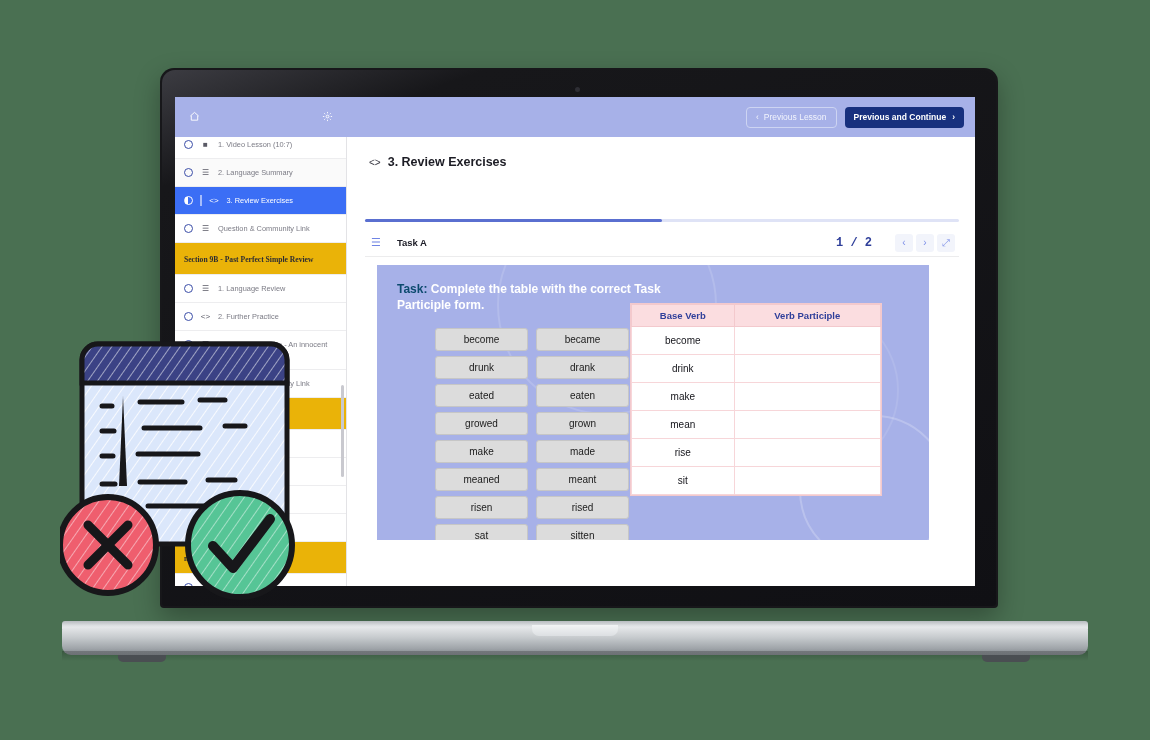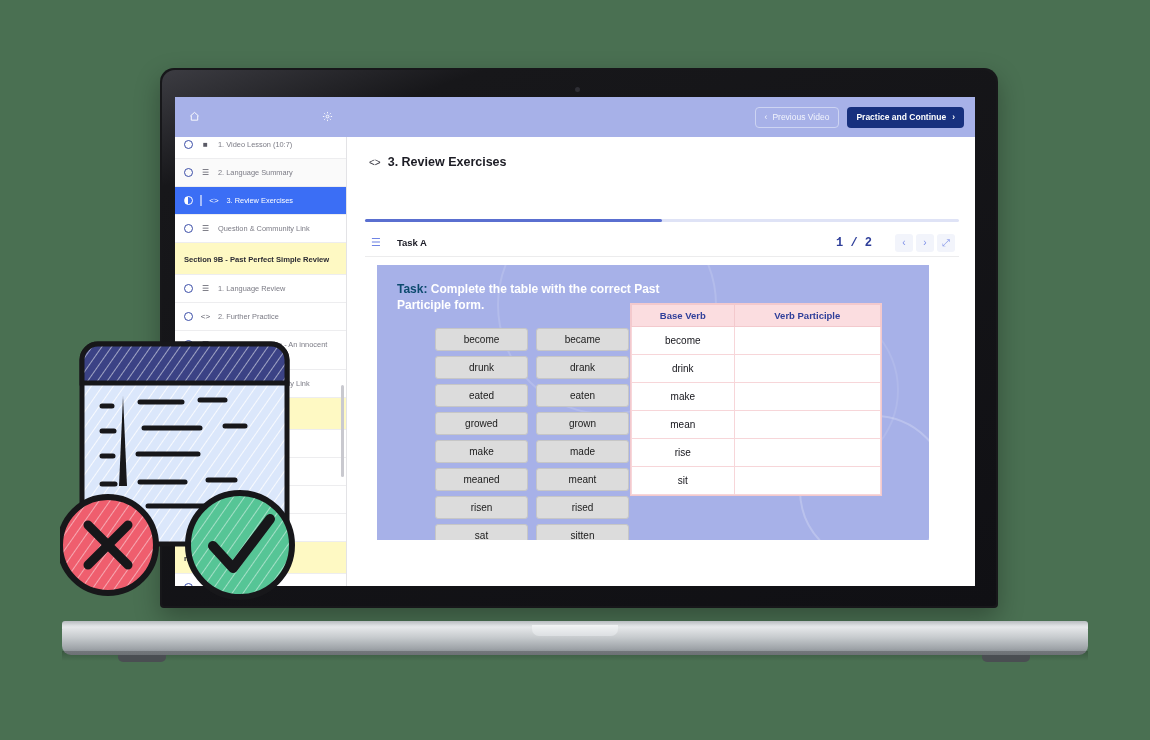--- a/index.html
+++ b/index.html
@@ -103,22 +103,23 @@
   .side-row.active .bullet {
     border-color: #fff;
     background: linear-gradient(90deg,#fff 0 50%, transparent 50% 100%);
   }
   .side-icon { width: 11px; flex: 0 0 11px; color: #5a5a66; font-size: 8px;
                line-height: 10px; text-align: center; margin-top: 1px; }
   .side-row.active .side-icon { color: #fff; }
   .side-label { line-height: 11px; padding-top: 0px; }
   .side-head {
     padding: 11px 9px 9px 9px; font-size: 7.6px; font-weight: bold;
-    color: #2b2b33; background: #fef9c3; border-bottom: 1px solid #ededef;
+    color: #2b2b33; background: #eab308; border-bottom: 1px solid #ededef;
     line-height: 11px;
+    font-family: Liberation Serif, serif;
   }
   .divider-bar { width: 1.5px; align-self: stretch; background: rgba(255,255,255,.55); }
   .scrollthumb {
     position: absolute; right: 2px; top: 248px; width: 3px; height: 92px;
     background: #c9c9cf; border-radius: 2px;
   }
 
   
   .main {
     position: absolute; left: 172px; top: 40px; width: 628px; height: 449px;
@@ -218,24 +219,24 @@
         <span>
           <svg width="11" height="11" viewBox="0 0 24 24" fill="none" stroke="#ffffff" stroke-width="2">
             <circle cx="12" cy="12" r="3"></circle>
             <path d="M12 2v3M12 19v3M2 12h3M19 12h3M4.9 4.9l2.1 2.1M17 17l2.1 2.1M19.1 4.9L17 7M7 17l-2.1 2.1"></path>
           </svg>
         </span>
       </div>
       <div class="topbar-right">
         <div class="btn-prev">
           <span>‹</span>
-          <span>Previous Video</span>
+          <span>Previous Lesson</span>
         </div>
         <div class="btn-next">
-          <span>Practice and Continue</span>
+          <span>Previous and Continue</span>
           <span>›</span>
         </div>
       </div>
     </div>
 
     <div class="sidebar">
 
       <div class="side-row clipped">
         <span class="bullet"></span>
         <span class="side-icon">■</span>
@@ -344,21 +345,21 @@
         </div>
       </div>
 
       <div class="panel">
         <div class="card">
           <div class="wm1"></div>
           <div class="wm2"></div>
           <div class="wm3"></div>
 
           <div class="task-text">
-            <b>Task:</b><span> Complete the table with the correct Past Participle form.</span>
+            <b>Task:</b><span> Complete the table with the correct Task Participle form.</span>
           </div>
 
           <div class="chips">
             <div class="chip-col" id="chipcol-left">
                 <div class="chip">become</div>
                 <div class="chip">drunk</div>
                 <div class="chip">eated</div>
                 <div class="chip">growed</div>
                 <div class="chip">make</div>
                 <div class="chip">meaned</div>

